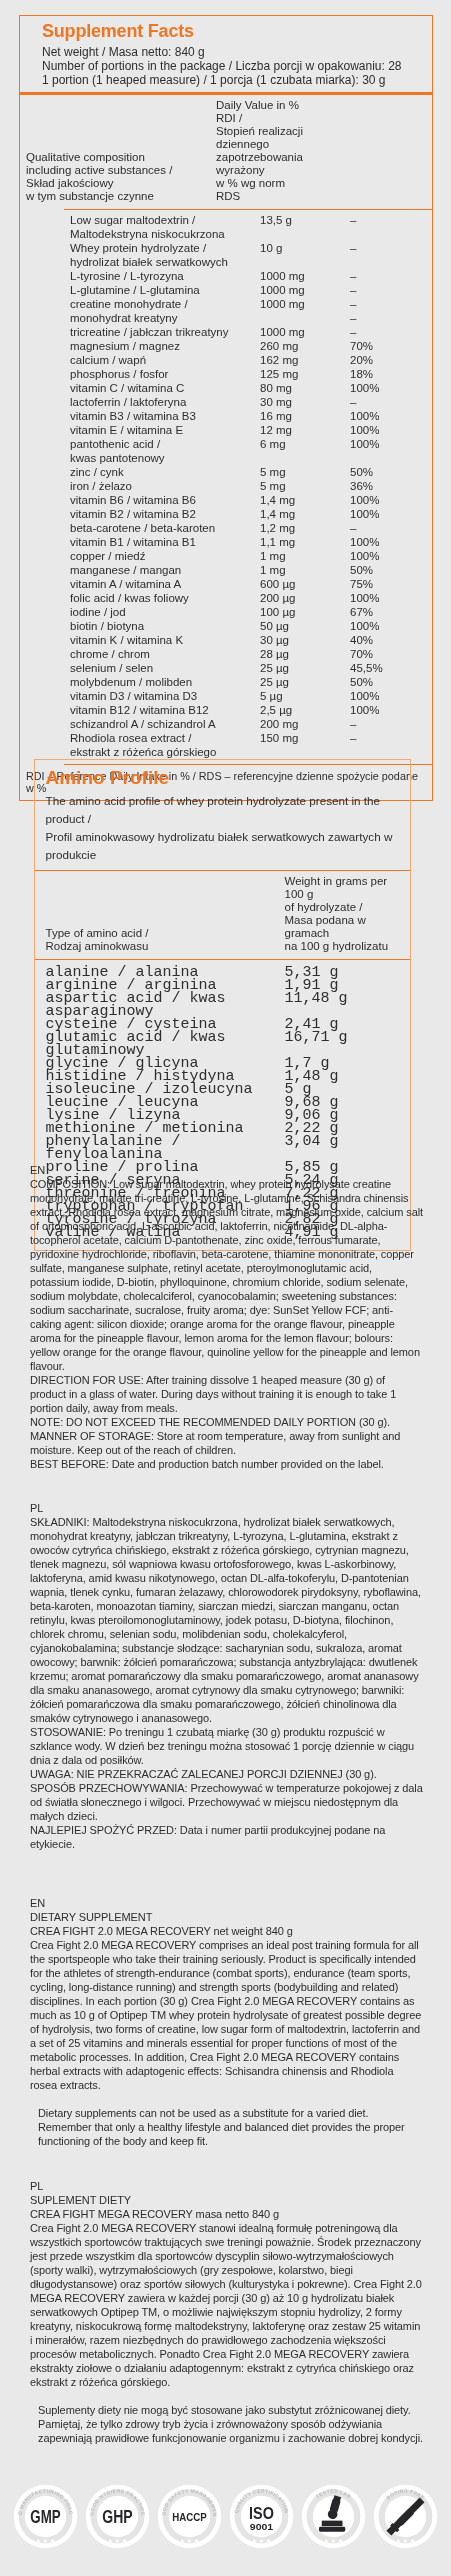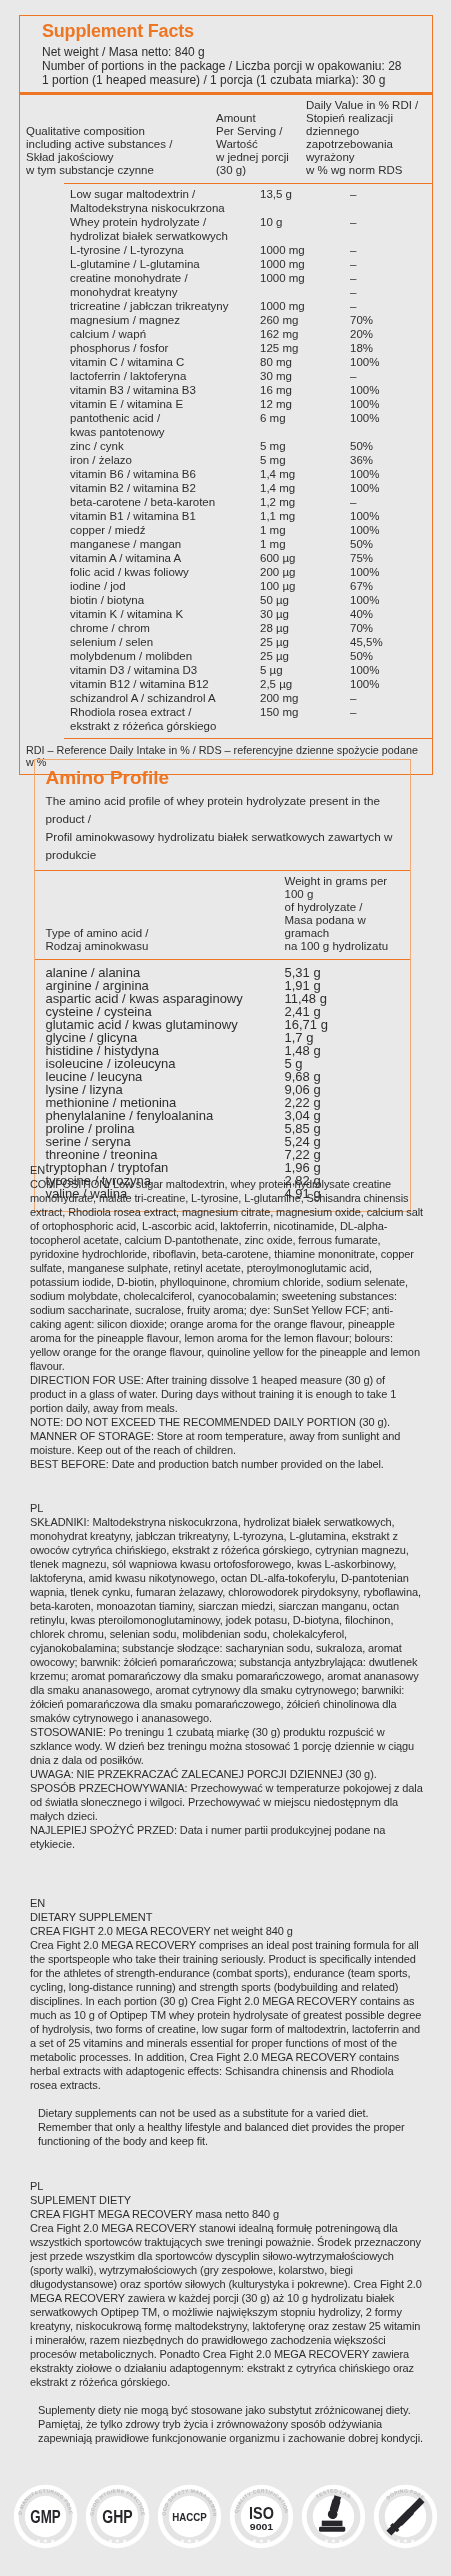--- a/index.html
+++ b/index.html
@@ -25,21 +25,21 @@
   .t1-foot{padding:5.3px 6px;font-size:10.8px;line-height:12px;}
 
   
   #box2{left:34px;top:759px;width:377px;border:1.5px solid #f2aa72;}
   .t2-head{padding:6.8px 10.5px 5.3px;}
   .t2-title{color:#ee7623;font-size:19px;font-weight:bold;line-height:22.6px;}
   .t2-sub{font-size:11.7px;line-height:18px;margin-top:3px;}
   .t2-colhead{display:grid;grid-template-columns:239px 1fr;align-items:end;
     padding:4.5px 4.5px 6px 10.5px;font-size:11.5px;line-height:13px;
     border-top:1.5px solid #ee7623;border-bottom:1.5px solid #ee7623;}
-  .t2-rows{padding:6px 4.5px 10.5px 10.5px;font-size:13px;}
+  .t2-rows{padding:6px 4.5px 10.5px 10.5px;font-size:15px;font-family:Liberation Mono, monospace;}
   .t2-row{display:grid;grid-template-columns:239px 1fr;line-height:13px;}
 
   
   .txt{left:30px;width:393px;font-size:11px;line-height:14px;letter-spacing:-0.1px;}
   .txt p{margin:0;}
   .txt .spacer{margin-top:14px;margin-left:8px;}
   #info-en{top:1163px;} #info-pl{top:1501px;}
   #desc-en{top:1896px;} #desc-pl{top:2179px;}
 
   
@@ -58,25 +58,20 @@
     <div class="t1-title">Supplement Facts</div>
     <div class="t1-intro pre">Net weight / Masa netto: 840 g
 Number of portions in the package / Liczba porcji w opakowaniu: 28
 1 portion (1 heaped measure) / 1 porcja (1 czubata miarka): 30 g</div>
   </div>
   <div class="t1-colhead div-thick">
     <span class="pre">Qualitative composition
 including active substances /
 Skład jakościowy
 w tym substancje czynne</span>
-    <span class="pre">Amount
-Per Serving /
-Wartość
-w jednej porcji
-(30 g)</span>
     <span class="pre">Daily Value in % RDI /
 Stopień realizacji dziennego
 zapotrzebowania wyrażony
 w % wg norm RDS</span>
   </div>
   <div class="t1-rows">
 
       <div class="t1-row">
         <span>Low sugar maltodextrin /</span>
         <span>13,5 g</span>

